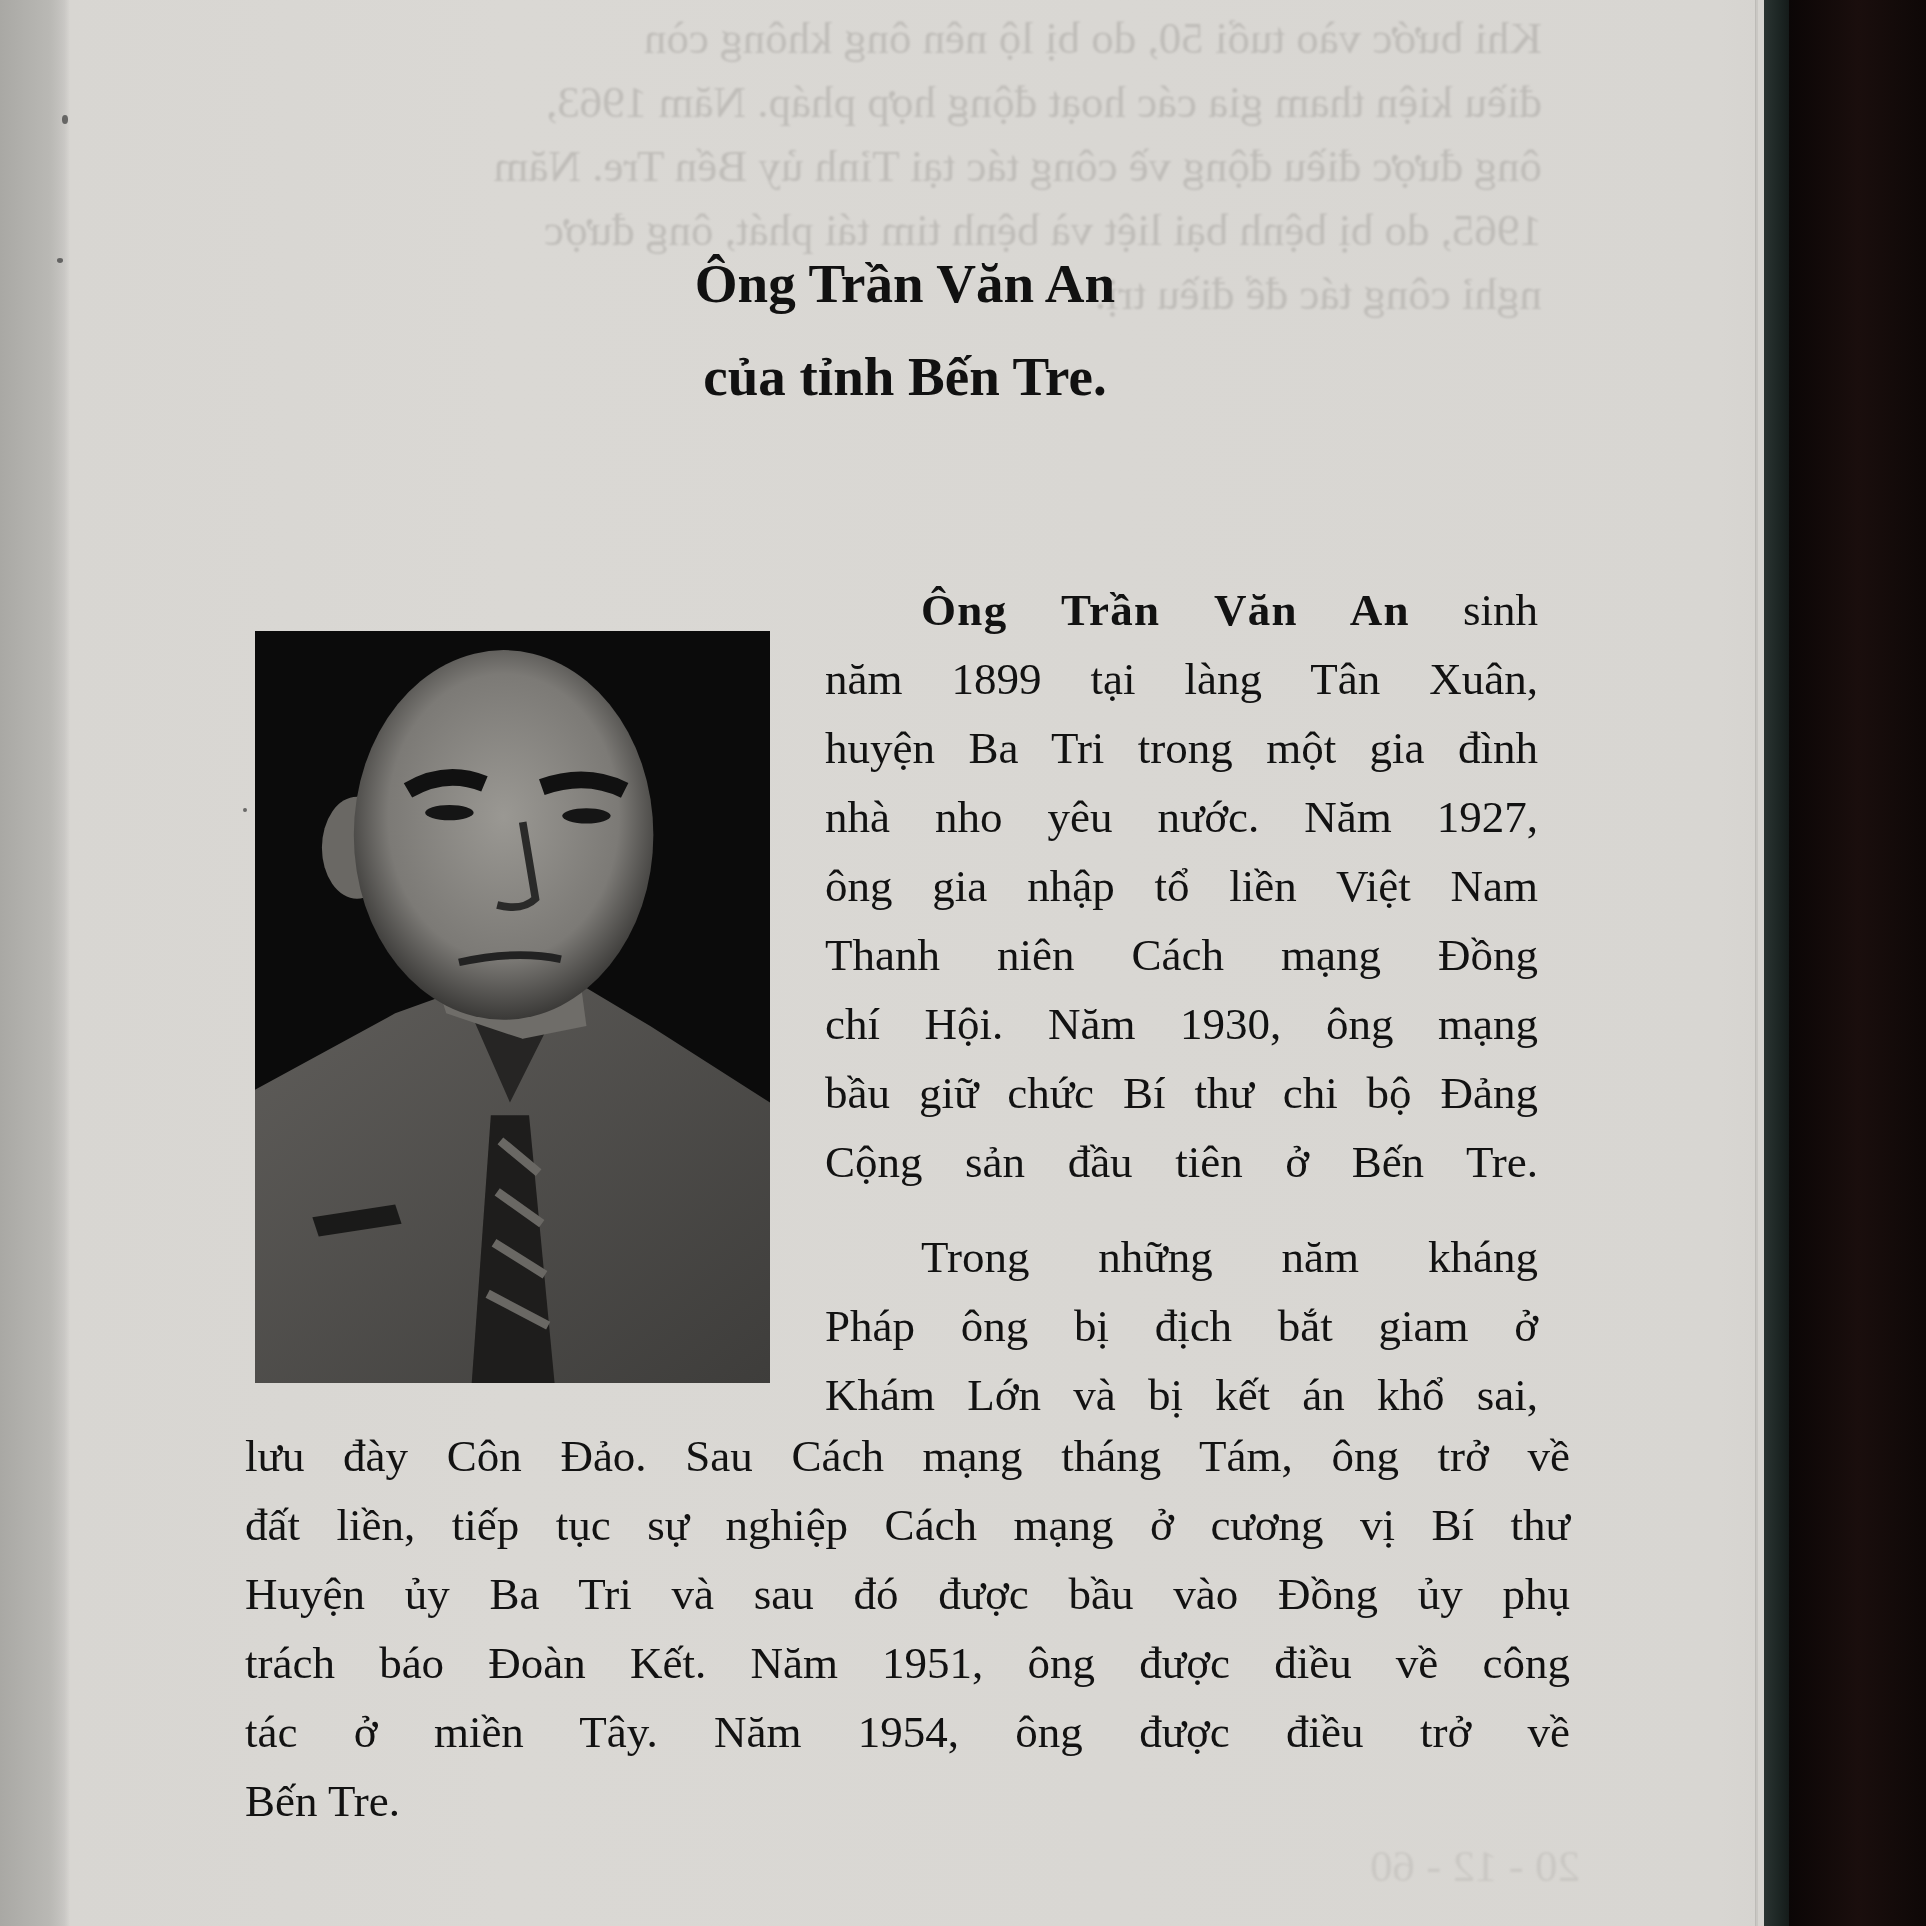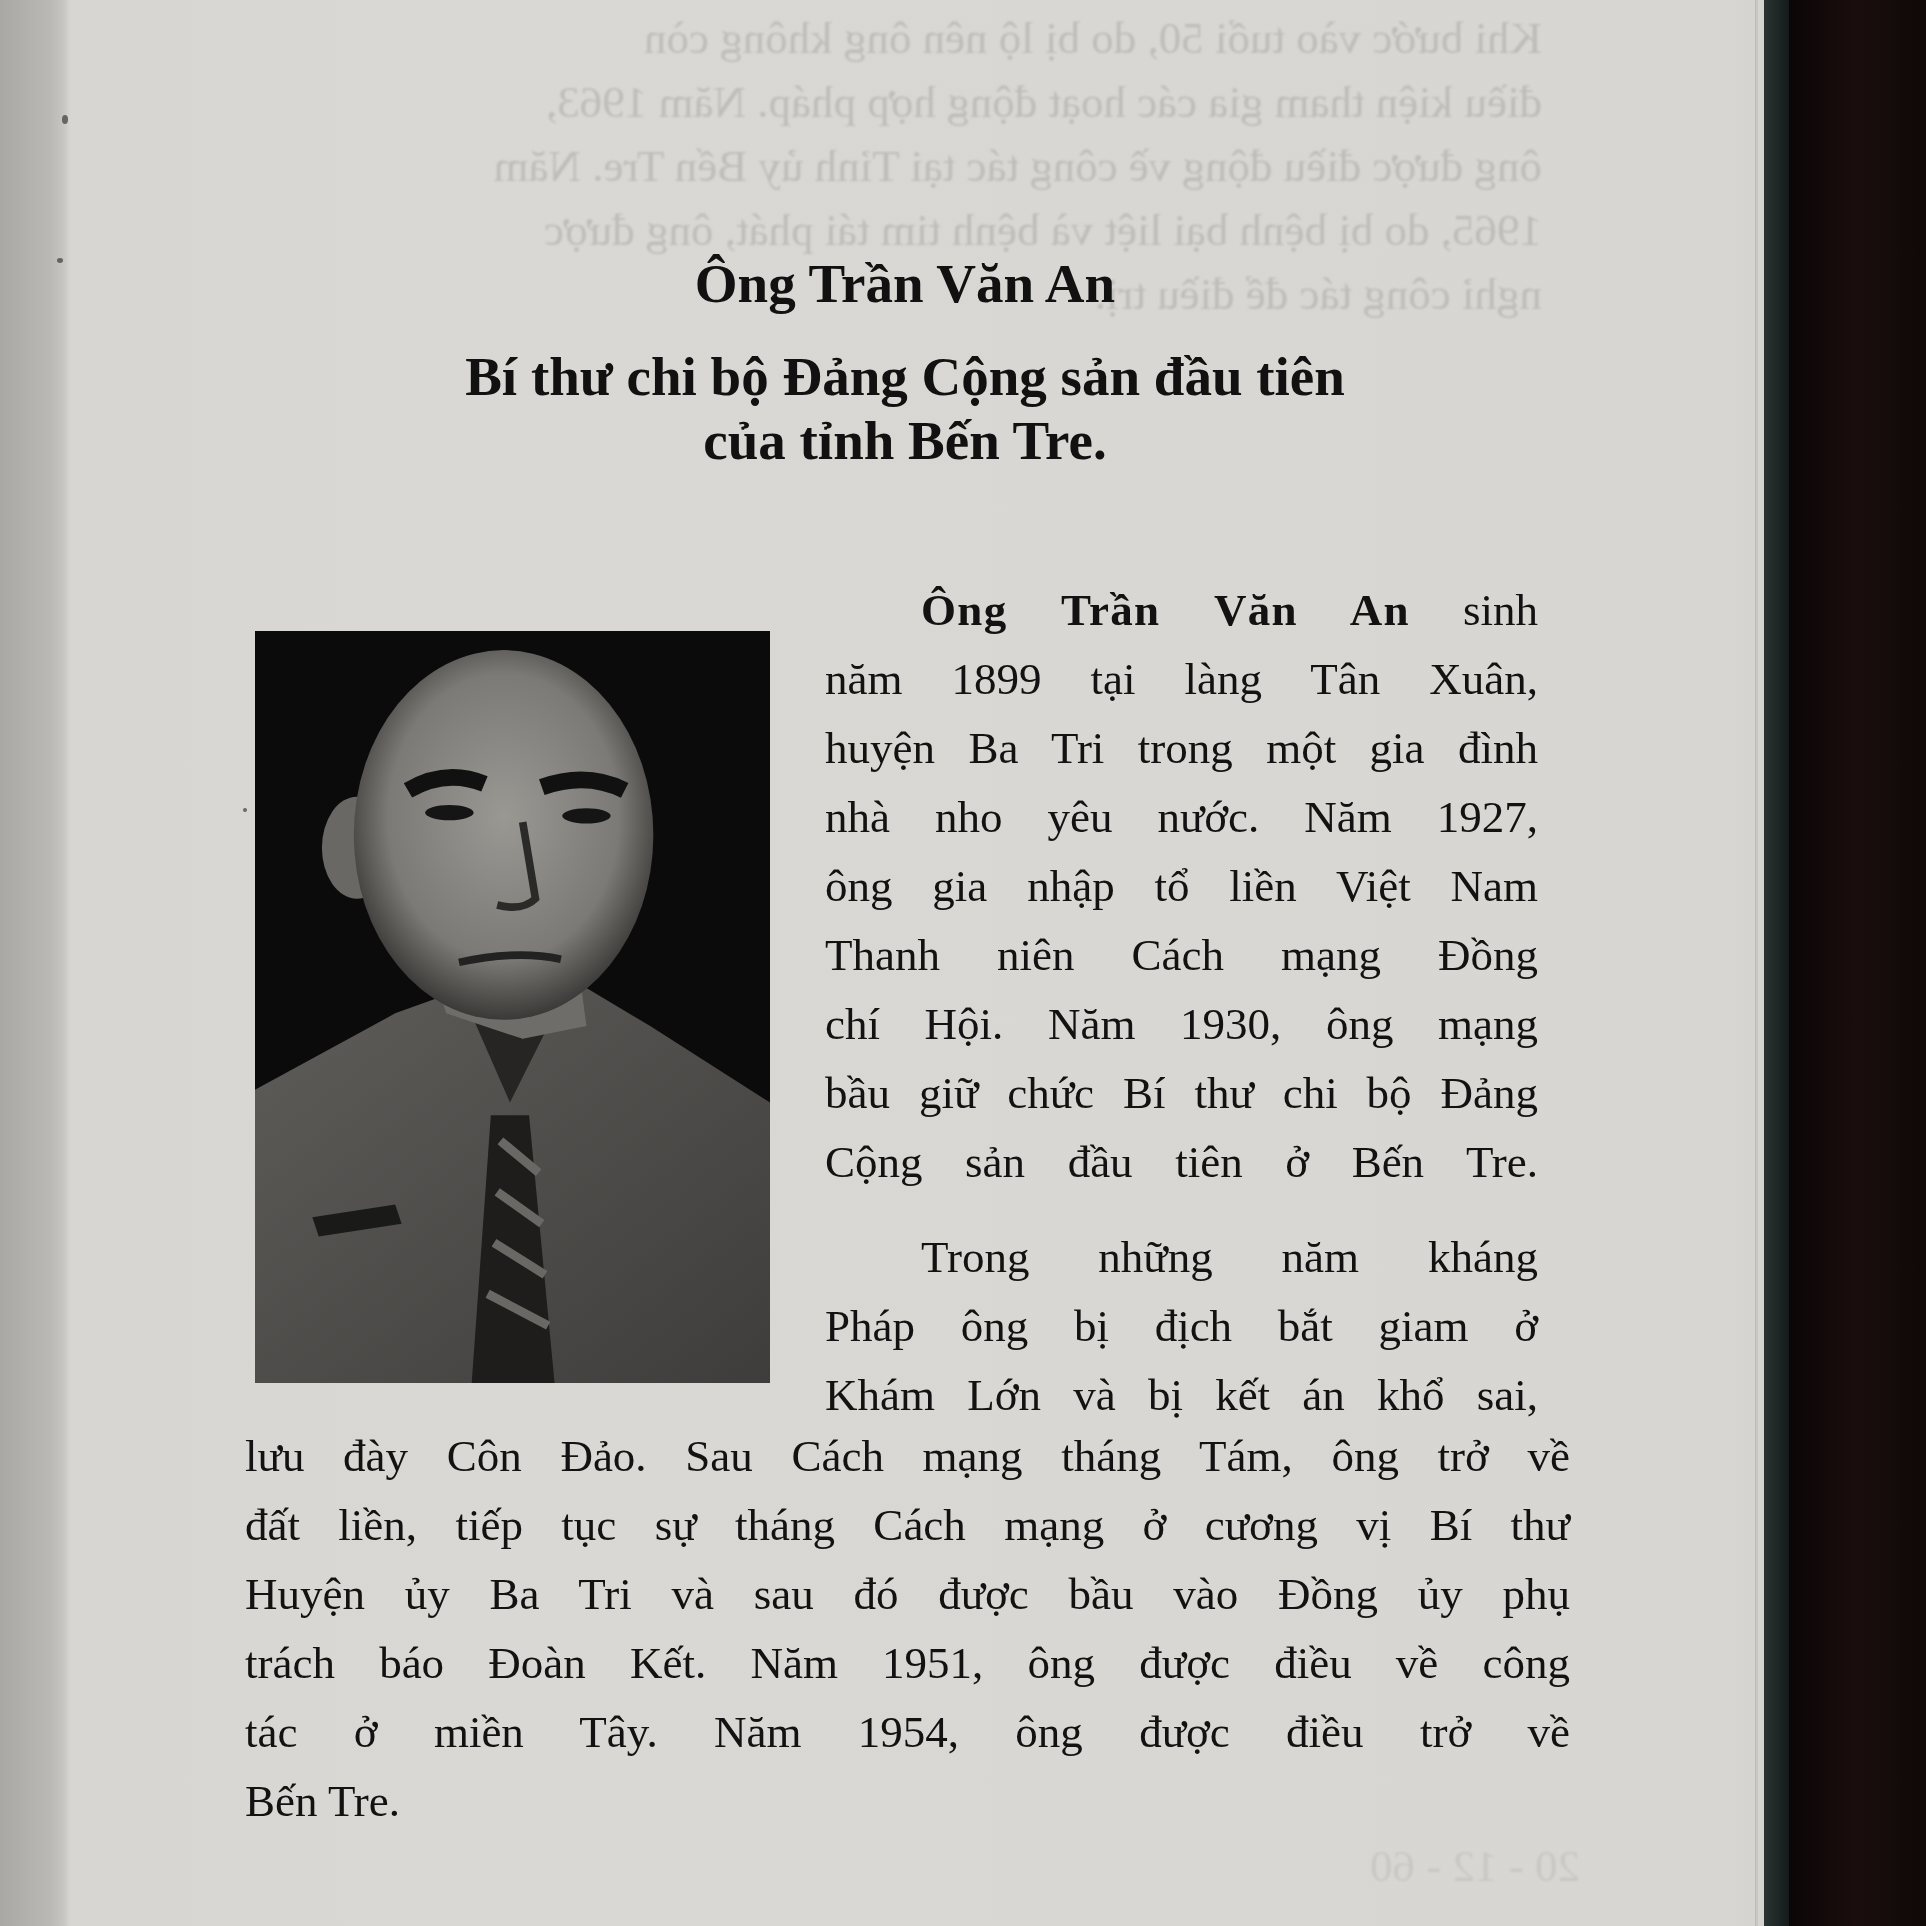--- a/index.html
+++ b/index.html
@@ -153,21 +153,20 @@
 1965, do bị bệnh bại liệt và bệnh tim tái phát, ông được
 nghỉ công tác để điều trị.</div>
   <div class="bleed bottom">20 - 12 - 60</div>
 
   <div class="page-edge-line"></div>
   <div class="cover-edge"></div>
   <div class="table-bg"></div>
 
   <div class="title-block">
     <span class="title-name">Ông Trần Văn An</span>
-    <span class="title-role">Bí thư chi bộ Đảng Cộng sản đầu tiên</span>
     <span class="title-role">của tỉnh Bến Tre.</span>
   </div>
 
   <div class="photo" title="Chân dung ông Trần Văn An">
     <svg viewBox="0 0 808 1180" preserveAspectRatio="none">
       <defs>
         <radialGradient id="faceG" cx="50%" cy="45%" r="55%">
           <stop offset="0%" stop-color="#9a9893"></stop>
           <stop offset="70%" stop-color="#7c7a76"></stop>
           <stop offset="100%" stop-color="#3a3937"></stop>
@@ -216,20 +215,20 @@
     <span class="line">bầu giữ chức Bí thư chi bộ Đảng</span>
     <span class="line">Cộng sản đầu tiên ở Bến Tre.</span>
 
     <span class="line indent" style="margin-top:25.5px;">Trong những năm kháng</span>
     <span class="line">Pháp ông bị địch bắt giam ở</span>
     <span class="line">Khám Lớn và  bị kết án khổ sai,</span>
   </div>
 
   <div class="body-text full-text" style="top:1422px;">
     <span class="line">lưu đày Côn Đảo. Sau Cách mạng tháng Tám, ông trở về</span>
-    <span class="line">đất liền, tiếp tục sự tháng Cách mạng ở cương vị Bí thư</span>
+    <span class="line">đất liền, tiếp tục sự nghiệp Cách mạng ở cương vị Bí thư</span>
     <span class="line">Huyện ủy Ba Tri và sau đó được bầu vào Đồng ủy phụ</span>
     <span class="line">trách báo Đoàn Kết. Năm 1951, ông được điều về công</span>
     <span class="line">tác ở miền Tây. Năm 1954, ông được điều trở về</span>
     <span class="line last">Bến Tre.</span>
   </div>
 </div>
 
 
 </body></html>

